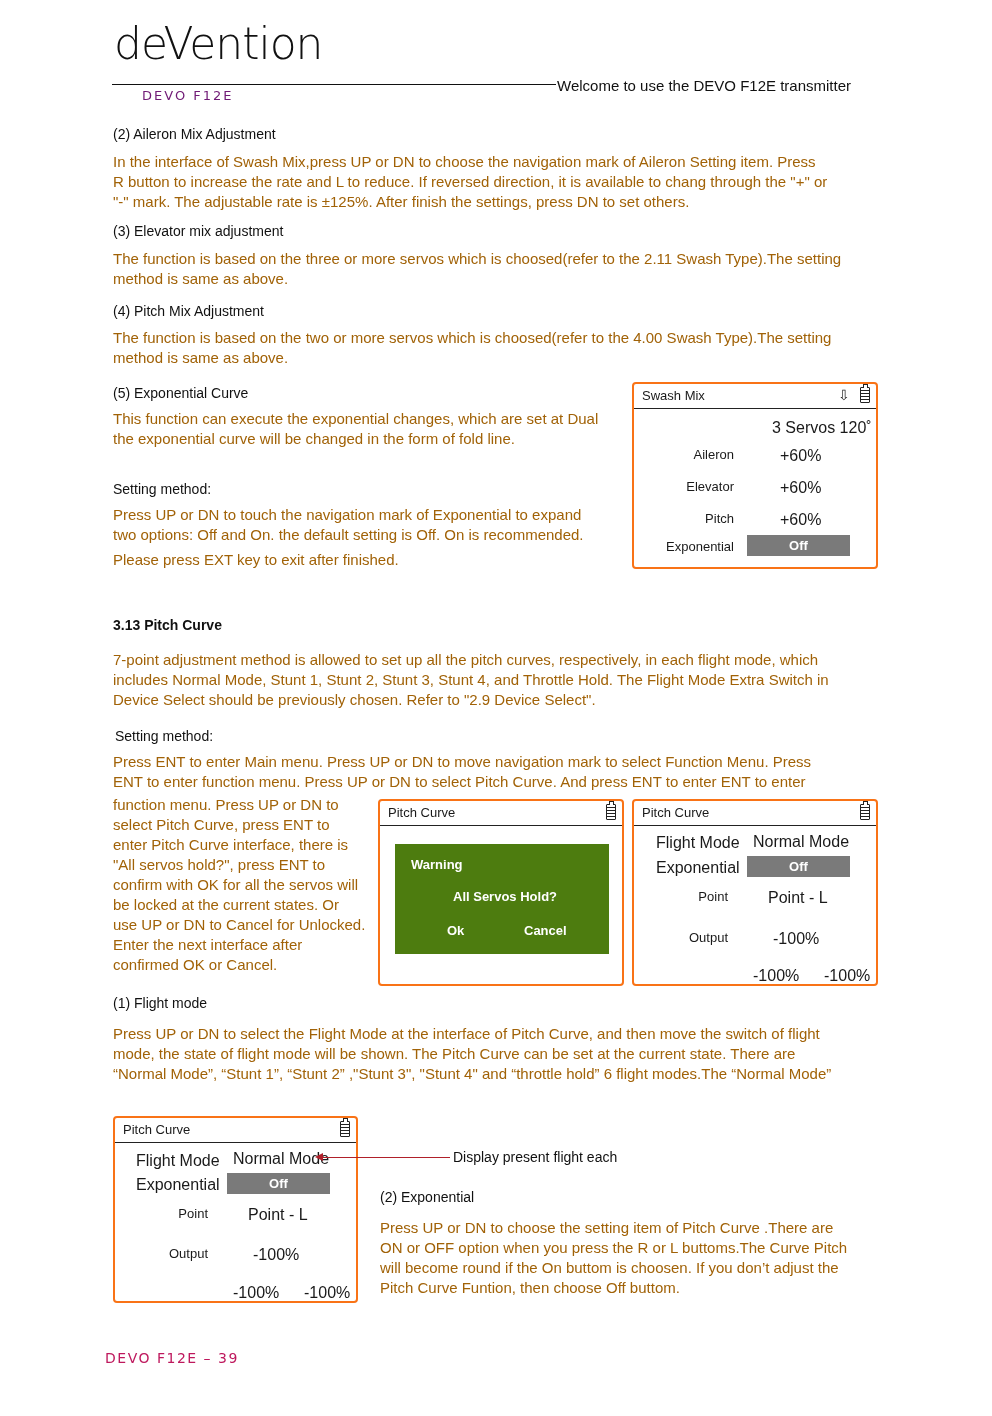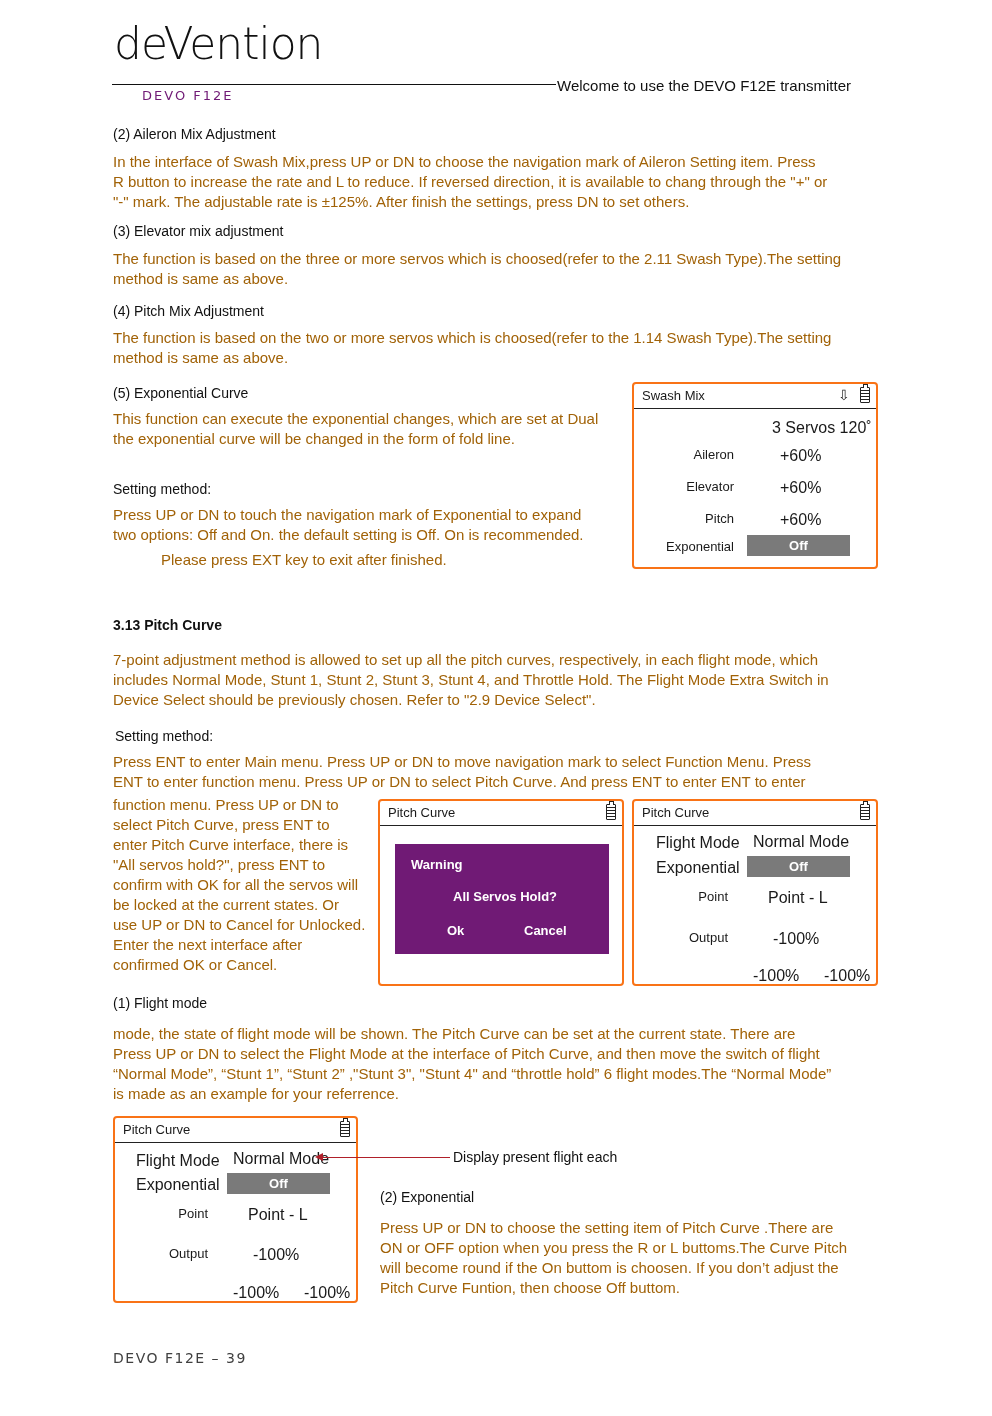--- a/index.html
+++ b/index.html
@@ -14,22 +14,22 @@
   .bold { font-weight: bold; }
   .screen { border: 2px solid #f97316; border-radius: 4px; background: #fff; box-sizing: border-box; font-size: 13px; }
   .screen .tb { height: 24px; border-bottom: 1px solid #222; position: relative; }
   .screen .tb .t { position: absolute; left: 8px; top: 4px; font-size: 13px; }
   .bat { position: absolute; top: 3px; width: 8px; height: 14px; border: 1px solid #222; border-radius: 1px; background: repeating-linear-gradient(to bottom, #fff 0 2px, #222 2px 3px); }
   .bat::before { content: ""; position: absolute; left: 2px; top: -4px; width: 3px; height: 3px; border: 1px solid #222; border-bottom: none; background: #fff; }
   .arrow-dn { position: absolute; top: 3px; font-size: 14px; line-height: 16px; }
   .lbl { position: absolute; text-align: right; font-size: 13px; }
   .val { position: absolute; font-size: 16px; }
   .hl { position: absolute; background: #7a7a7a; color: #fff; font-weight: bold; text-align: center; font-size: 13px; line-height: 21px; height: 21px; }
-  .dlg { position: absolute; background: #701a75; color: #fff; font-weight: bold; font-size: 13px; }
-  .footer { left: 113px; top: 1350px; font-family: "DejaVu Sans", sans-serif; font-size: 14px; letter-spacing: 1.5px; color: #404040; }
+  .dlg { position: absolute; background: #4d7c0f; color: #fff; font-weight: bold; font-size: 13px; }
+  .footer { left: 105px; top: 1350px; font-family: "DejaVu Sans", sans-serif; font-size: 14px; letter-spacing: 1.5px; color: #be185d; }
   .redline { position: absolute; height: 1px; background: #b0202a; }
 </style>
 </head>
 <body>
 
 <div class="abs logo">deVention</div>
 <div class="abs hdr-line"></div>
 <div class="abs logo-sub">DEVO F12E</div>
 <div class="abs hdr-title">Welcome to use the DEVO F12E transmitter</div>
 
@@ -41,35 +41,35 @@
 </div>
 
 <div class="abs h" style="left:113px;top:223px;">(3) Elevator mix adjustment</div>
 <div class="abs p" style="left:113px;top:249px;width:770px;">
   <div>The function is based on the three or more servos which is choosed(refer to the 2.11 Swash Type).The setting</div>
   <div>method  is same as above.</div>
 </div>
 
 <div class="abs h" style="left:113px;top:303px;">(4) Pitch Mix Adjustment</div>
 <div class="abs p" style="left:113px;top:328px;width:770px;">
-  <div>The function is based on the two or more servos which is choosed(refer to the 1.14 Swash Type).The setting</div>
+  <div>The function is based on the two or more servos which is choosed(refer to the 4.00 Swash Type).The setting</div>
   <div>method is same as above.</div>
 </div>
 
 <div class="abs h" style="left:113px;top:385px;">(5) Exponential Curve</div>
 <div class="abs p" style="left:113px;top:409px;width:510px;">
   <div>This function can execute the exponential changes, which are set at Dual</div>
   <div>the exponential curve will be changed in the form of fold line.</div>
 </div>
 <div class="abs h" style="left:113px;top:481px;">Setting method:</div>
 <div class="abs p" style="left:113px;top:505px;width:510px;">
   <div>Press UP or DN to touch the navigation mark of Exponential to expand</div>
   <div>two options: Off and On. the default setting is Off. On is recommended.</div>
 </div>
-<div class="abs p" style="left:113px;top:550px;margin-left:48px;">Please press EXT key to exit after finished.</div>
+<div class="abs p" style="left:113px;top:550px;">Please press EXT key to exit after finished.</div>
 
 <div class="abs screen" style="left:632px;top:382px;width:246px;height:187px;">
   <div class="tb">
     <span class="t">Swash Mix</span>
     <span class="arrow-dn" style="left:204px;">⇩</span>
     <span class="bat" style="left:226px;"></span>
   </div>
   <span class="val" style="left:138px;top:35px;">3  Servos  120˚</span>
   <span class="lbl" style="left:20px;width:80px;top:63px;">Aileron</span>
   <span class="val" style="left:146px;top:63px;">+60%</span>
@@ -129,24 +129,23 @@
   <span class="lbl" style="left:20px;width:74px;top:88px;">Point</span>
   <span class="val" style="left:134px;top:88px;">Point - L</span>
   <span class="lbl" style="left:20px;width:74px;top:129px;">Output</span>
   <span class="val" style="left:139px;top:129px;">-100%</span>
   <span class="val" style="left:119px;top:166px;">-100%</span>
   <span class="val" style="left:190px;top:166px;">-100%</span>
 </div>
 
 <div class="abs h" style="left:113px;top:995px;">(1) Flight mode</div>
 <div class="abs p" style="left:113px;top:1024px;width:770px;">
+  <div>Press UP or DN to select the Flight Mode at the interface of Pitch Curve, and then move the switch of flight</div>
   <div>mode, the state of flight mode will be shown. The Pitch Curve can be set at the current state. There are</div>
-  <div>Press UP or DN to select the Flight Mode at the interface of Pitch Curve, and then move the switch of flight</div>
   <div>“Normal Mode”, “Stunt 1”, “Stunt 2” ,"Stunt 3", "Stunt 4" and “throttle hold” 6 flight modes.The “Normal Mode”</div>
-  <div>is made as an example for your referrence.</div>
 </div>
 
 <div class="abs screen" style="left:113px;top:1116px;width:245px;height:187px;">
   <div class="tb">
     <span class="t">Pitch Curve</span>
     <span class="bat" style="left:225px;"></span>
   </div>
   <span class="val" style="left:21px;top:34px;">Flight Mode</span>
   <span class="val" style="left:118px;top:32px;">Normal Mode</span>
   <span class="val" style="left:21px;top:58px;">Exponential</span>

